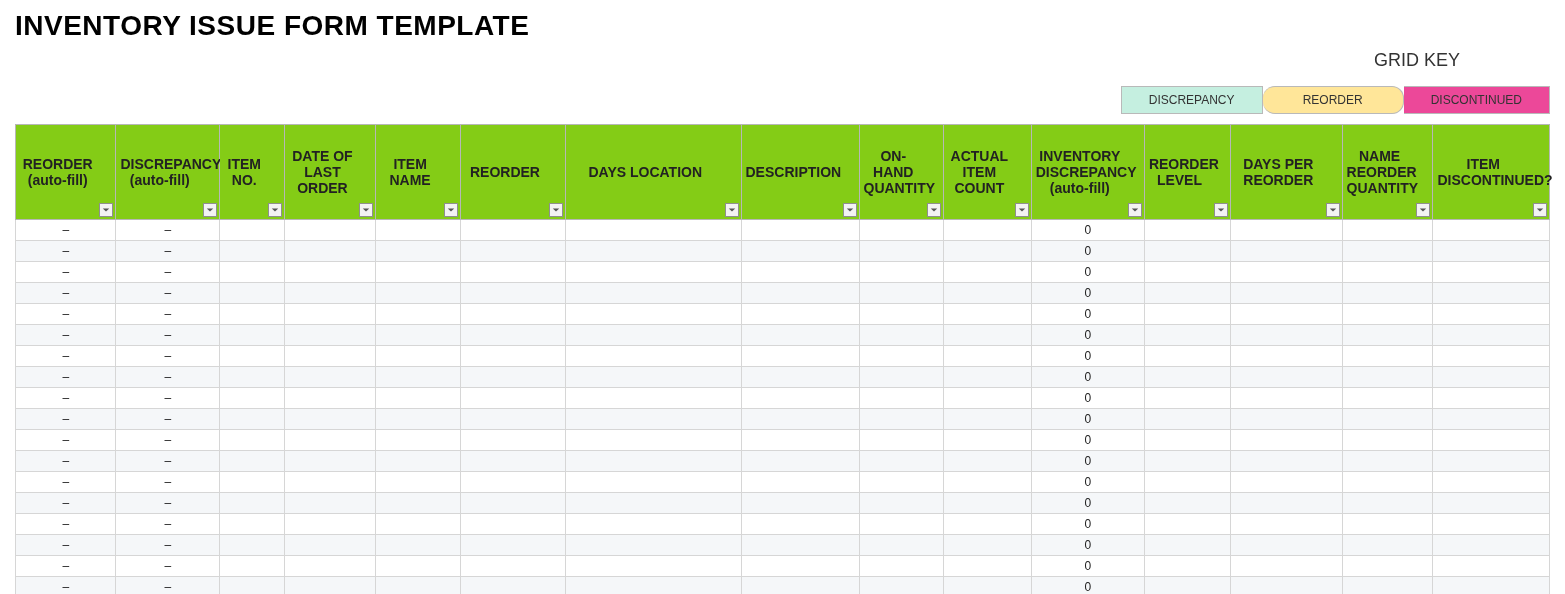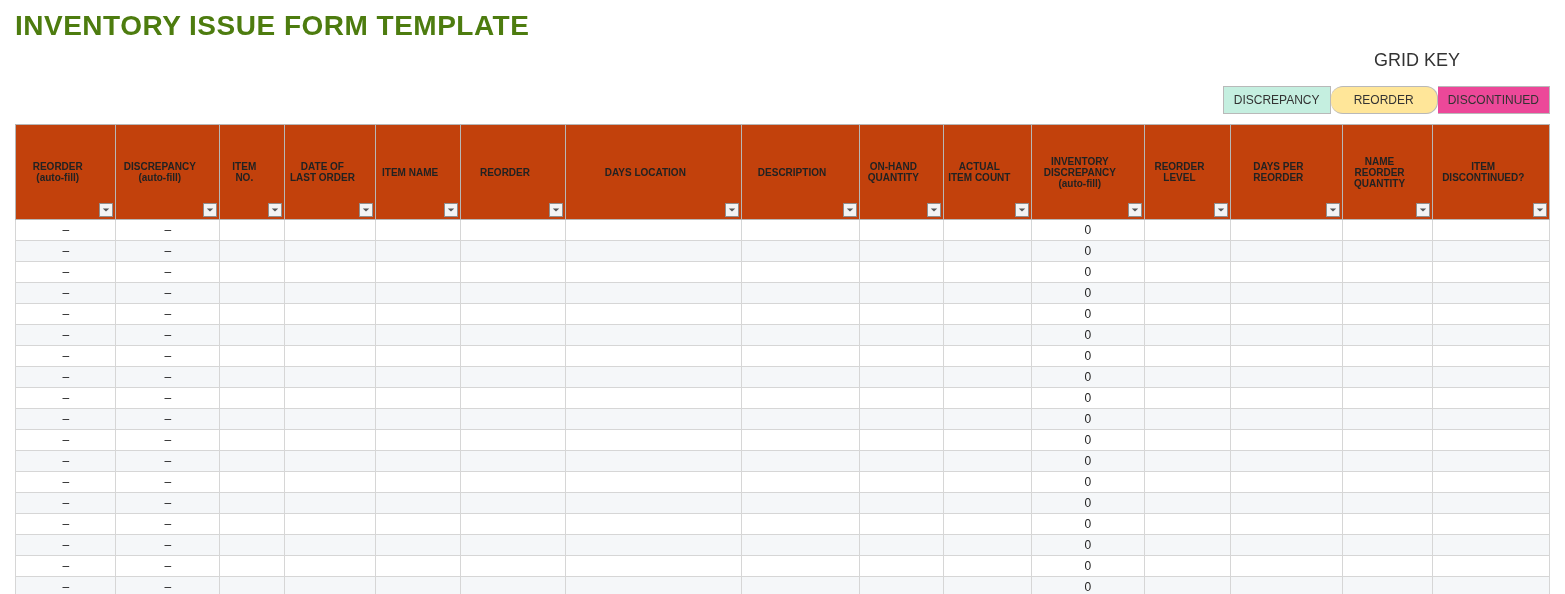--- a/index.html
+++ b/index.html
@@ -11,21 +11,21 @@
     width: 1565px;
   }
   .page {
     padding: 10px 15px 0 15px;
   }
   h1.title {
     margin: 0 0 4px 0;
     font-size: 28px;
     font-weight: 700;
     letter-spacing: 0.5px;
-    color: #4d7c0f;
+    color: #000000;
     font-family: "Arial Narrow", Arial, sans-serif;
     font-stretch: condensed;
   }
   .grid-key-wrap {
     display: flex;
     flex-direction: column;
     align-items: flex-end;
     margin: 8px 0 10px 0;
     gap: 11px;
   }
@@ -35,41 +35,41 @@
     color: #333;
     margin: 0 90px 4px 0;
     font-family: "Arial Narrow", Arial, sans-serif;
     font-stretch: condensed;
   }
   .grid-key {
     display: flex;
   }
   .gk-cell {
     font-size: 12px;
-    padding: 6px 10px;
+    padding: 6px 27px;
     border: 1px solid #b9b9b9;
     font-family: "Arial Narrow", Arial, sans-serif;
     font-stretch: condensed;
     text-align: center;
     min-width: 86px;
   }
   .gk-cell + .gk-cell { border-left: none; }
   .gk-discrepancy { background: #c5efe0; }
   .gk-reorder     { background: #ffe699; border-radius: 12px; }
   .gk-discontinued{ background: #ec4899; }
 
   table.grid {
     border-collapse: collapse;
     width: 100%;
     table-layout: fixed;
   }
   table.grid th {
-    background: #c2410c;
+    background: #84cc16;
     border: 1px solid #b7b7b7;
-    font-size: 10px;
+    font-size: 14px;
     font-weight: 700;
     padding: 4px 20px 4px 4px;
     color: #222;
     font-family: "Arial Narrow", Arial, sans-serif;
     font-stretch: condensed;
     text-align: center;
     vertical-align: middle;
     position: relative;
     height: 86px;
   }

